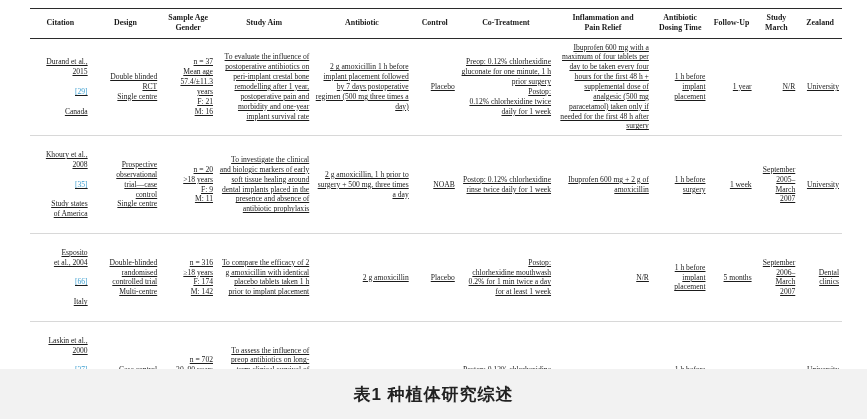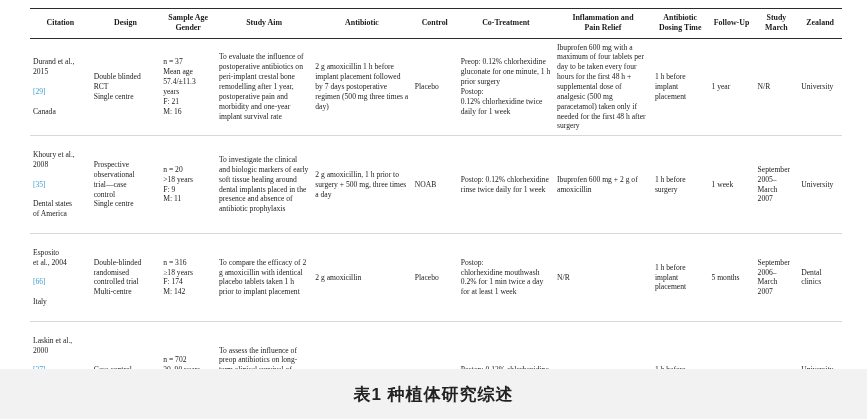--- a/index.html
+++ b/index.html
@@ -26,23 +26,24 @@
     font-size: 7.9px;
     padding: 4px 2px;
     text-align: center;
     vertical-align: middle;
     border-top: 1.5px solid #2b2b2b;
     border-bottom: 1.2px solid #2b2b2b;
     white-space: pre-line;
   }
   table.review-table tbody td {
     padding: 4px 3px;
-    text-align: left;
+    text-align: right;
     vertical-align: middle;
     white-space: pre-line;
+    text-decoration: underline;
   }
   table.review-table tbody tr + tr td { border-top: 0.8px solid #d8d8d8; }
   table.review-table tbody tr:last-child td { border-bottom: 1.5px solid #2b2b2b; }
   .cite-ref { display: block; color: #3e9fd0; cursor: pointer; }
   .cite-part { display: block; }
   .caption-band {
     position: absolute;
     left: 0; right: 0; bottom: 0;
     height: 50px;
     background: #f2f2f2;
@@ -128,21 +129,21 @@
 placement</td>
           <td>1 year</td>
           <td>N/R</td>
           <td>University</td>
         </tr>
         <tr>
           <td>
             <span class="cite-part">Khoury et al.,
 2008</span>
             <span class="cite-ref">[35]</span>
-            <span class="cite-part">Dental states
+            <span class="cite-part">Study states
 of America</span>
           </td>
           <td>Prospective
 observational
 trial—case
 control
 Single centre</td>
           <td>n = 20
 &gt;18 years
 F: 9

